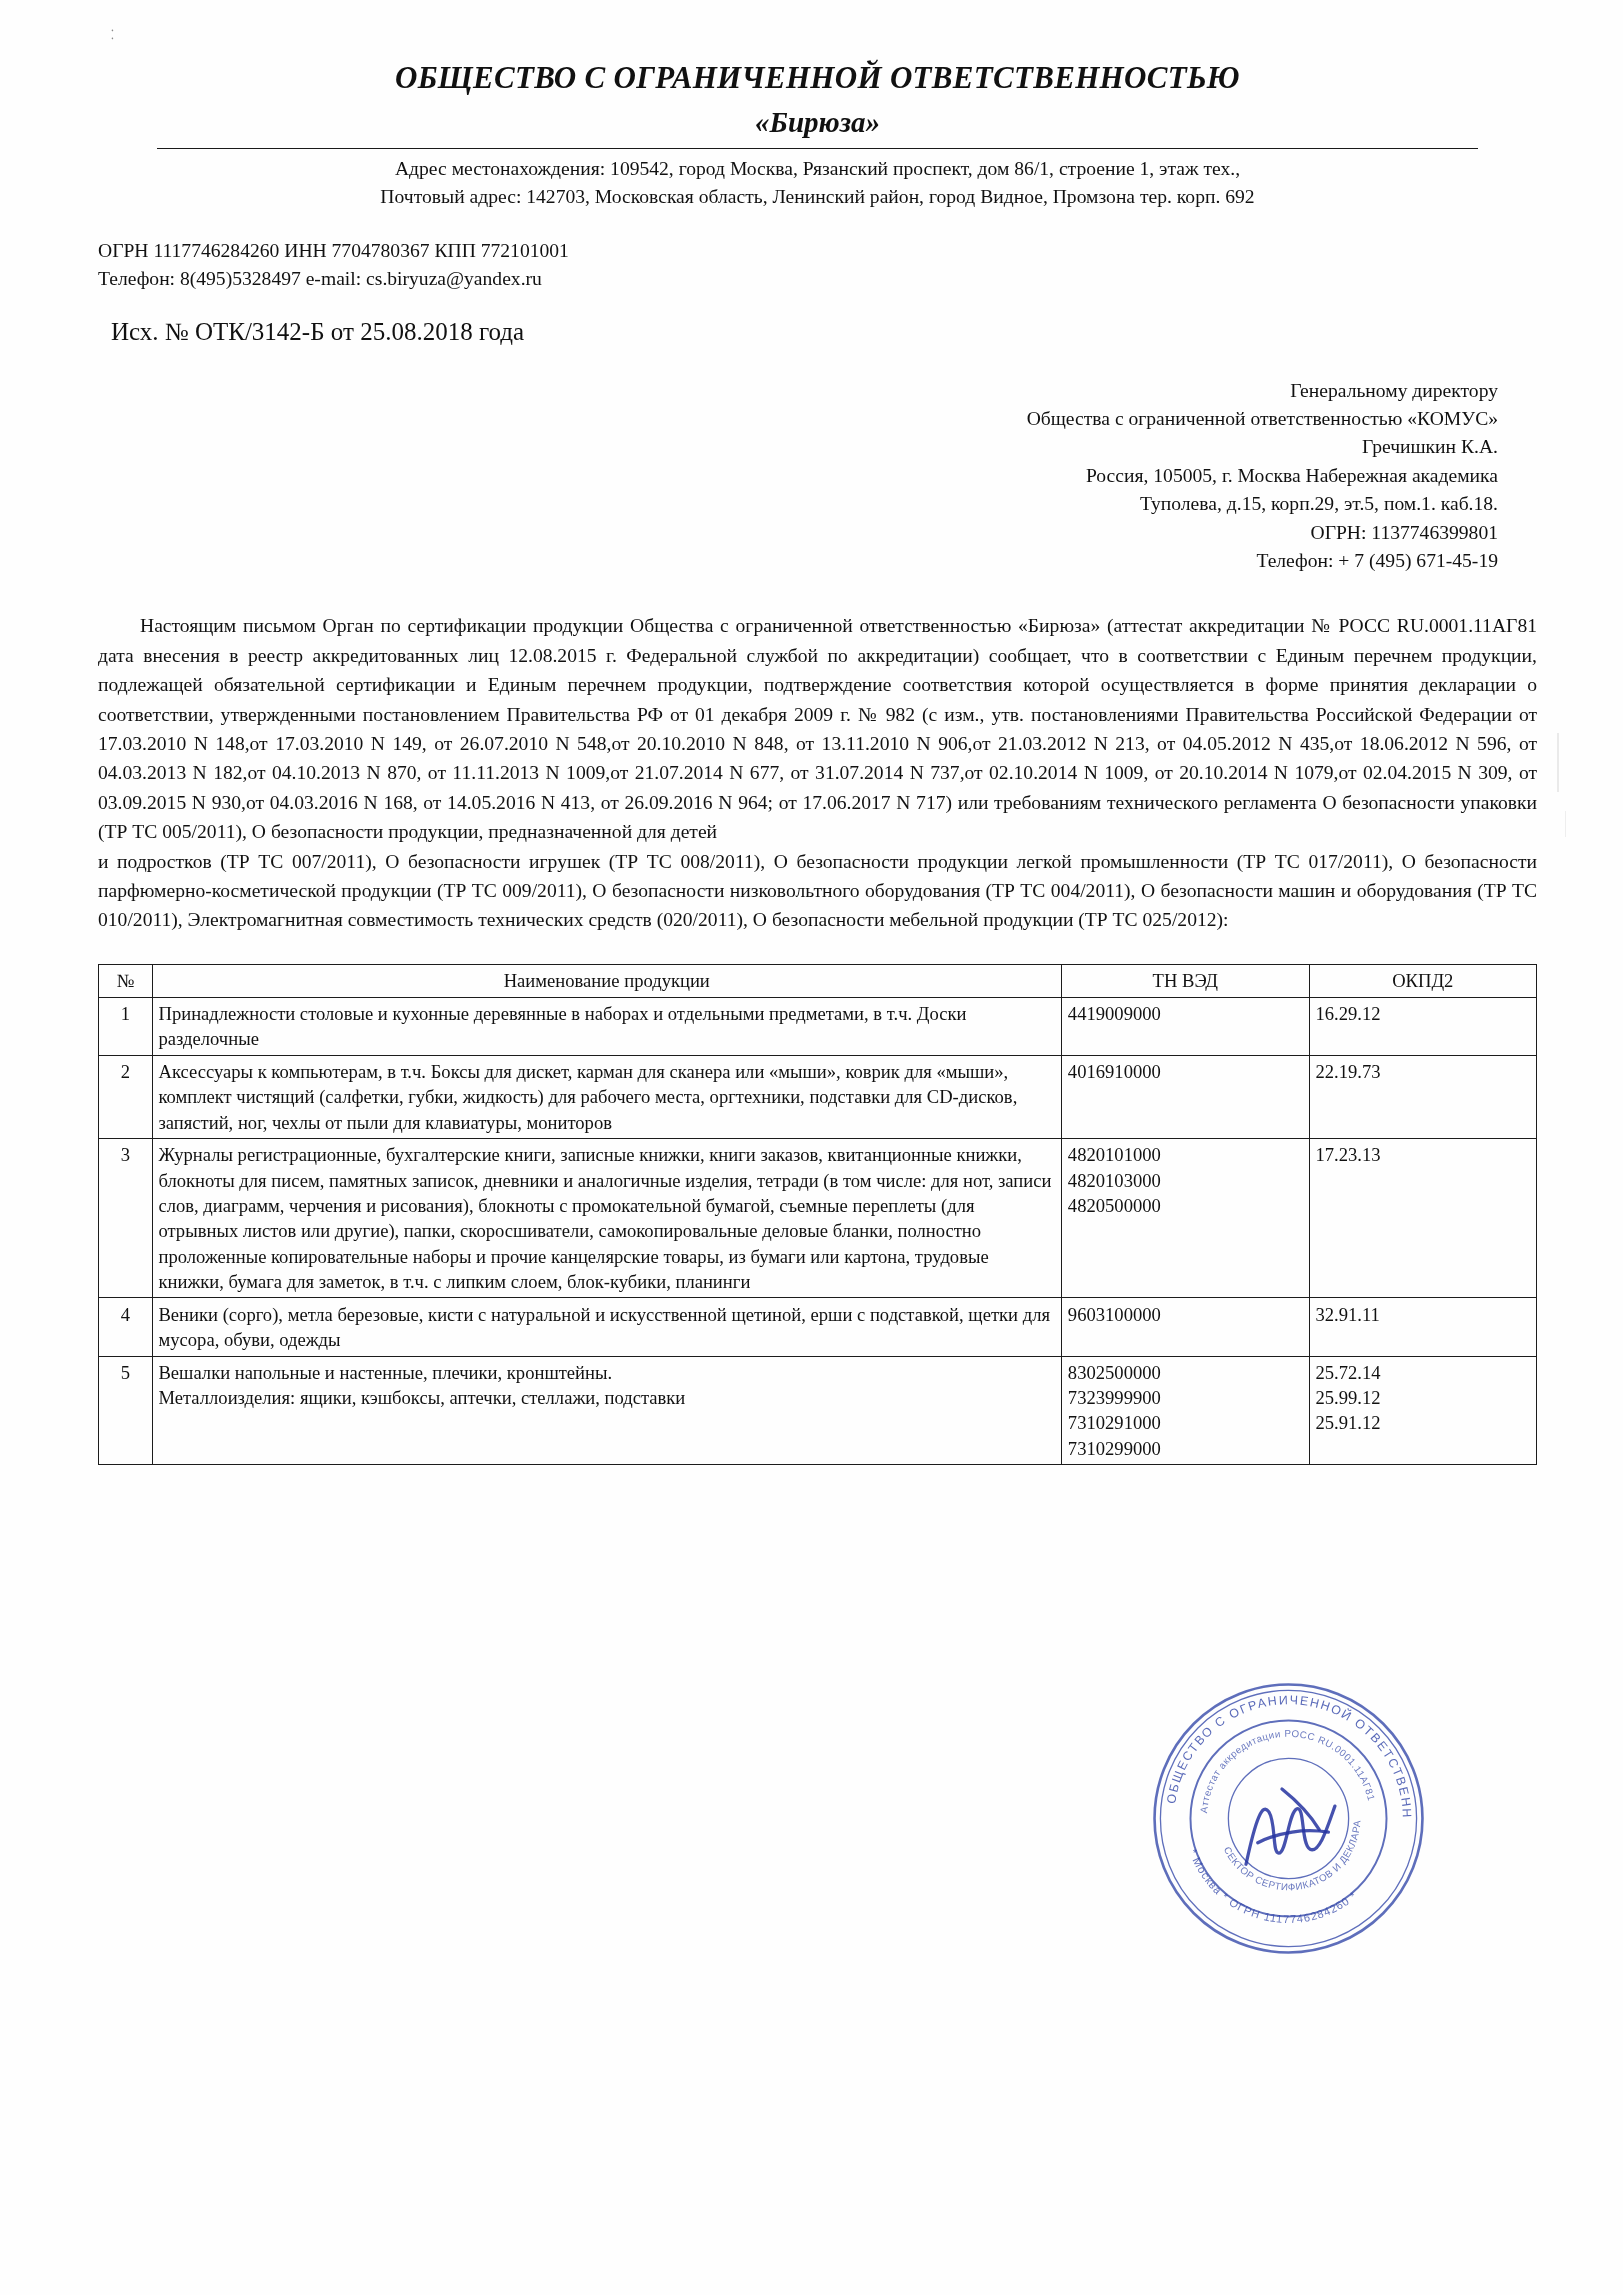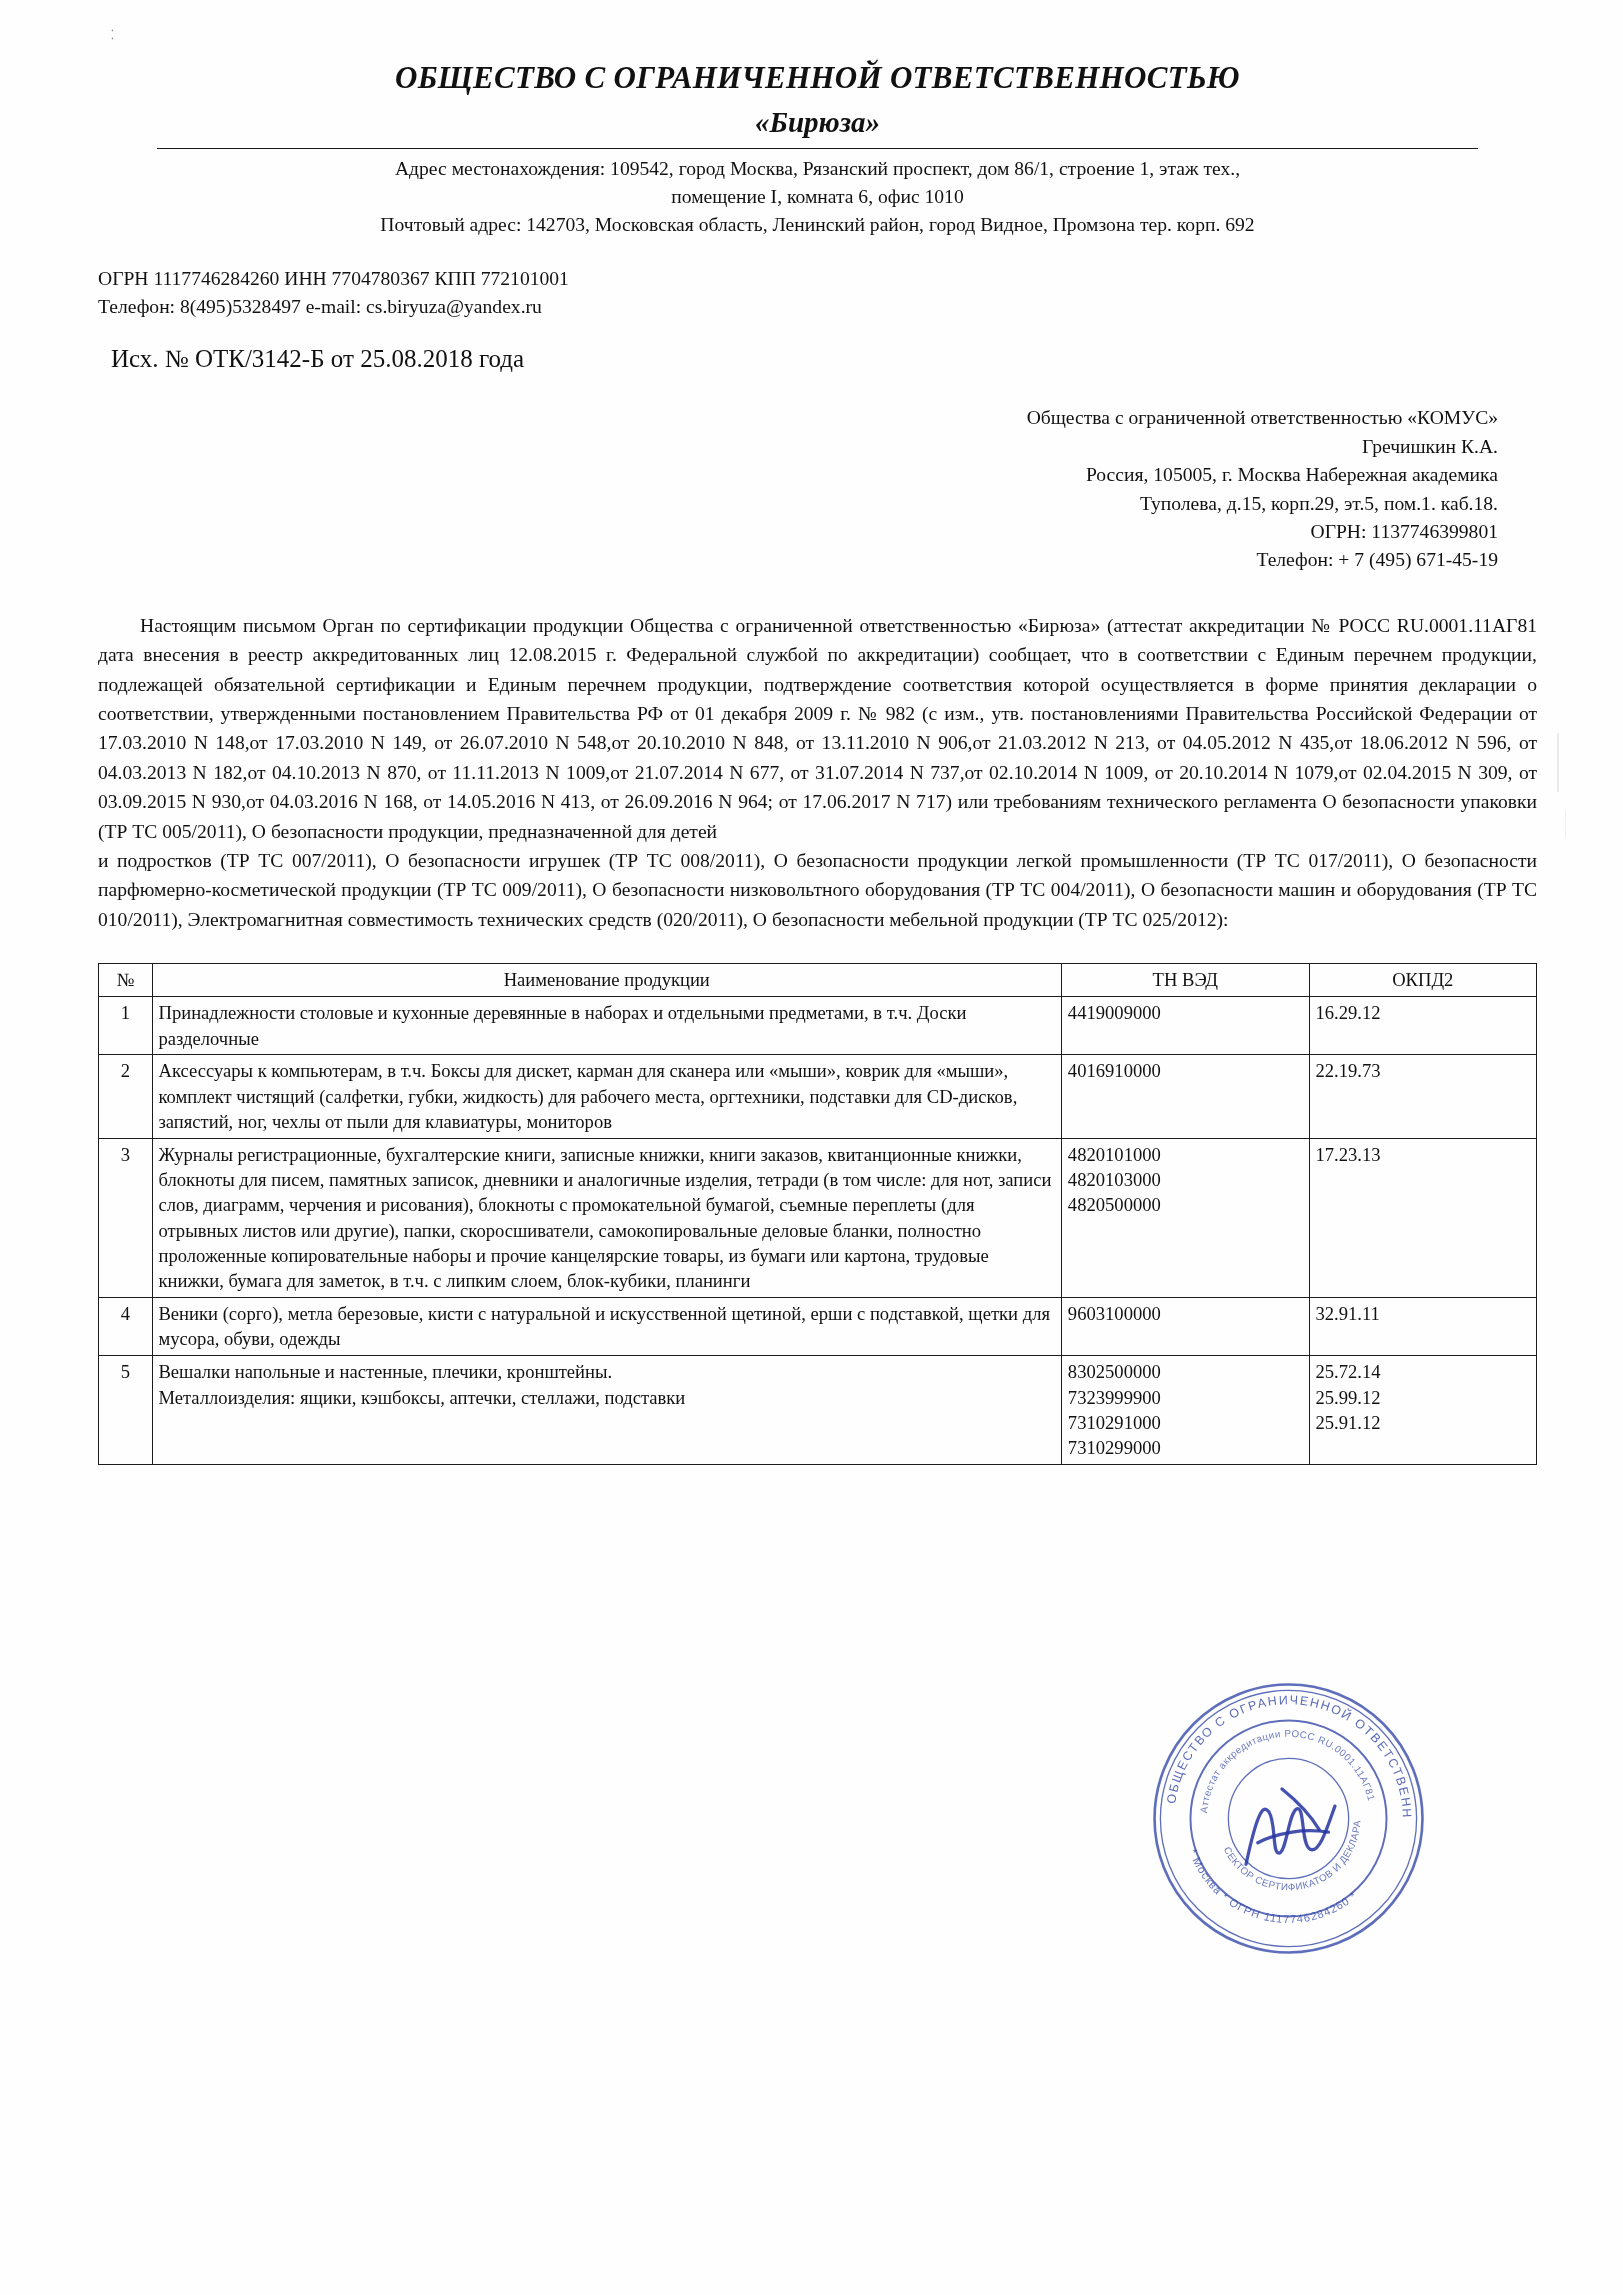--- a/index.html
+++ b/index.html
@@ -155,32 +155,32 @@
     <div class="corner-mark">⁚</div>
 
     <div class="content">
 
       <div class="org-title">ОБЩЕСТВО С ОГРАНИЧЕННОЙ ОТВЕТСТВЕННОСТЬЮ</div>
       <div class="org-name">«Бирюза»</div>
       <div class="rule"></div>
 
       <div class="addr-block">
         <div>Адрес местонахождения: 109542, город Москва, Рязанский проспект, дом 86/1, строение 1, этаж тех.,</div>
-        <div>помещение I, комната 6, офис 1010</div>
         <div>Почтовый адрес: 142703, Московская область, Ленинский район, город Видное, Промзона тер. корп. 692</div>
       </div>
 
       <div class="reg-block">
         <div>ОГРН 1117746284260 ИНН 7704780367 КПП 772101001</div>
         <div>Телефон: 8(495)5328497 e-mail: cs.biryuza@yandex.ru</div>
       </div>
 
       <div class="outgoing">Исх. № ОТК/3142-Б от 25.08.2018 года</div>
 
       <div class="addressee">
+        <div>Генеральному директору</div>
         <div>Общества с ограниченной ответственностью «КОМУС»</div>
         <div>Гречишкин К.А.</div>
         <div>Россия, 105005, г. Москва Набережная академика</div>
         <div>Туполева, д.15, корп.29, эт.5, пом.1. каб.18.</div>
         <div>ОГРН: 1137746399801</div>
         <div>Телефон: + 7 (495) 671-45-19</div>
       </div>
 
 
       <div class="body-text">

